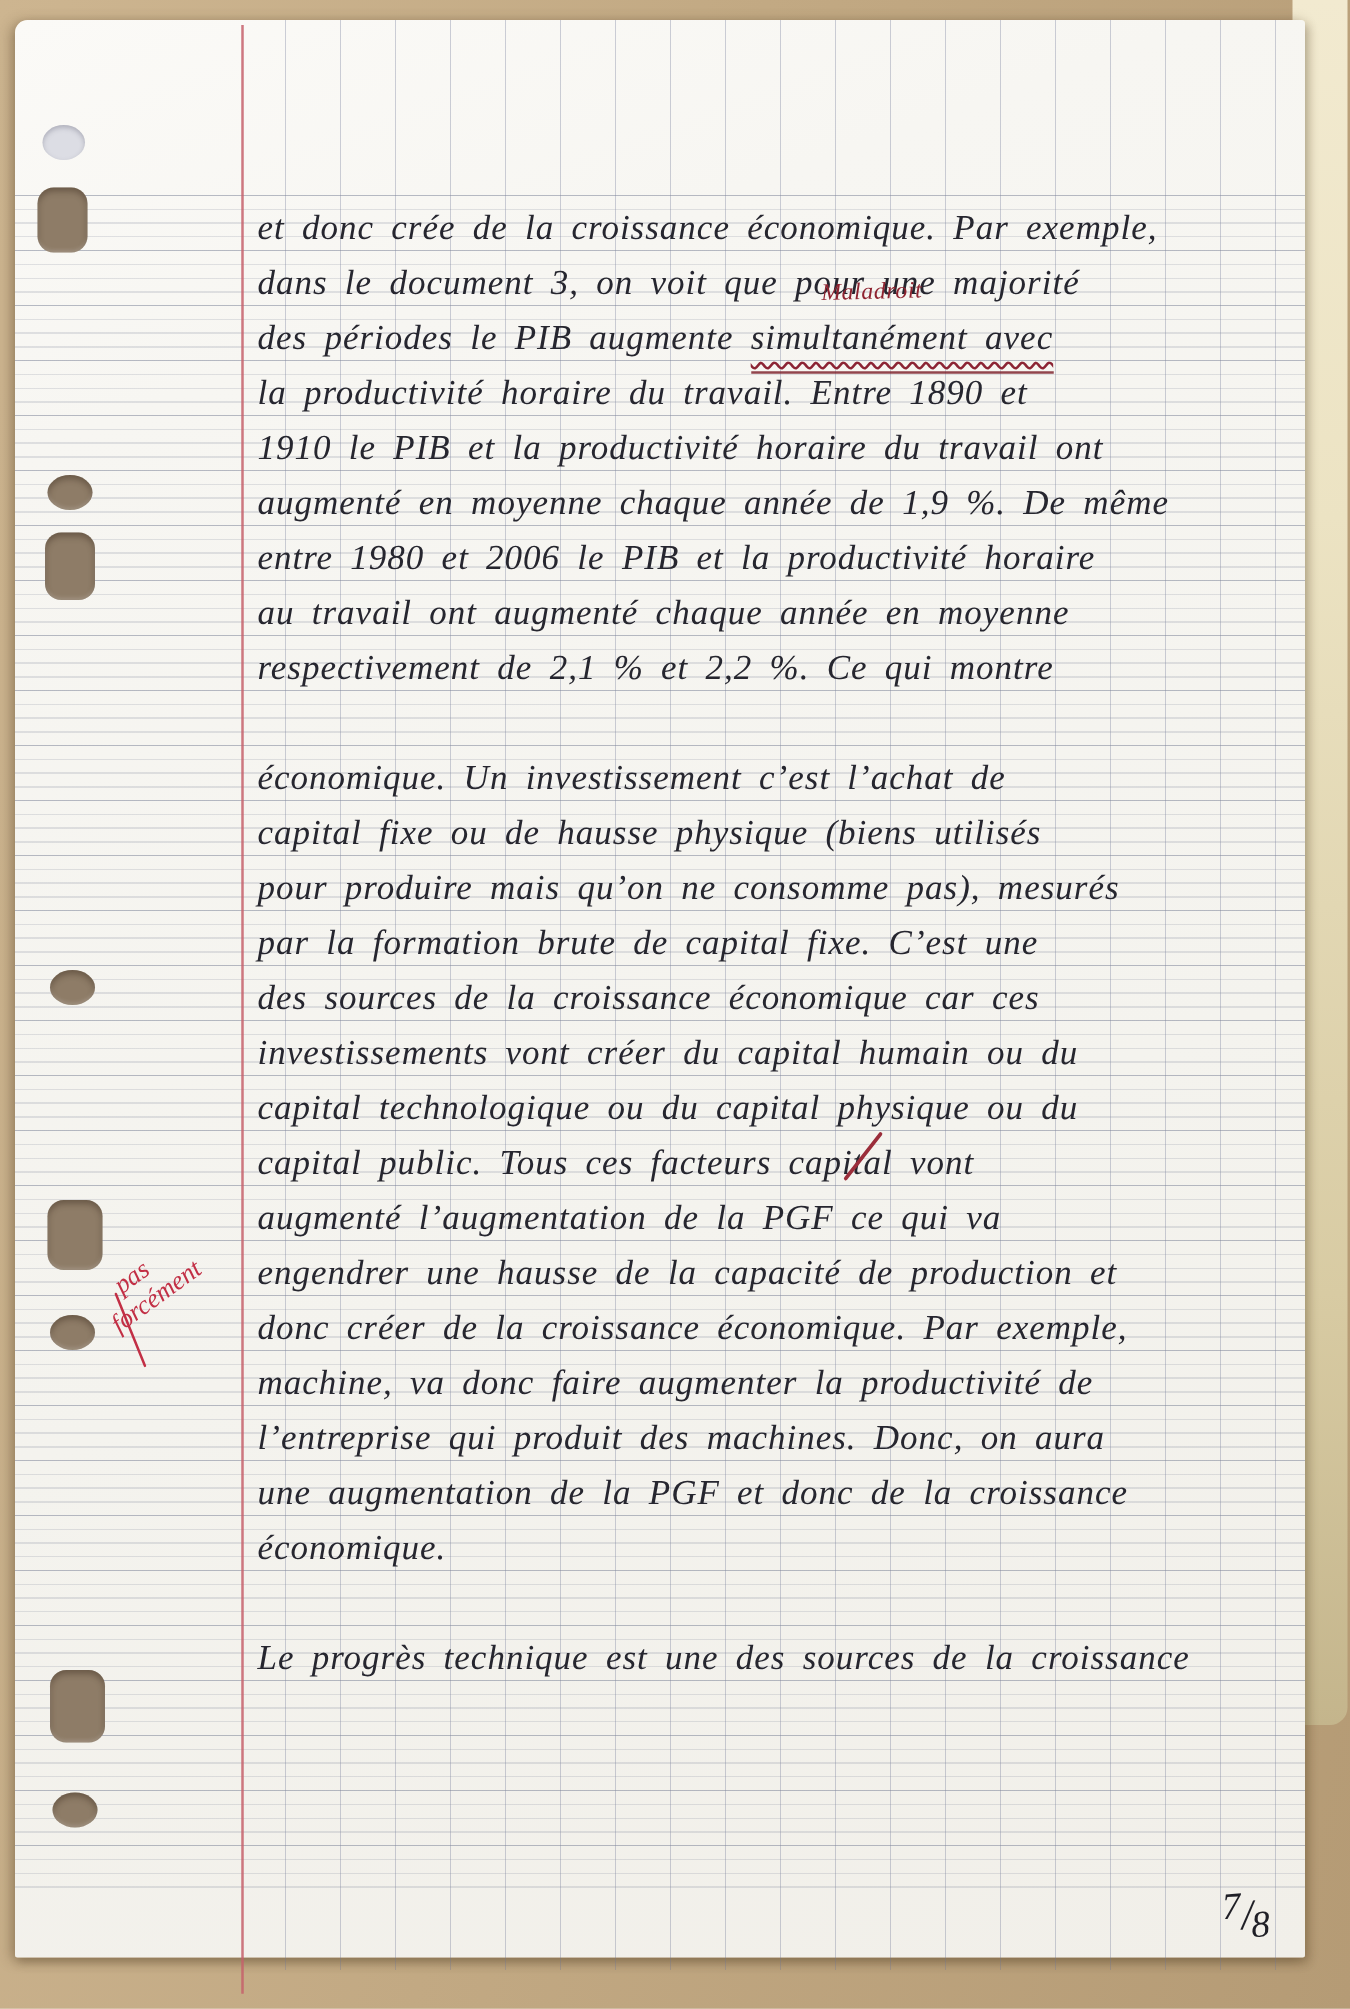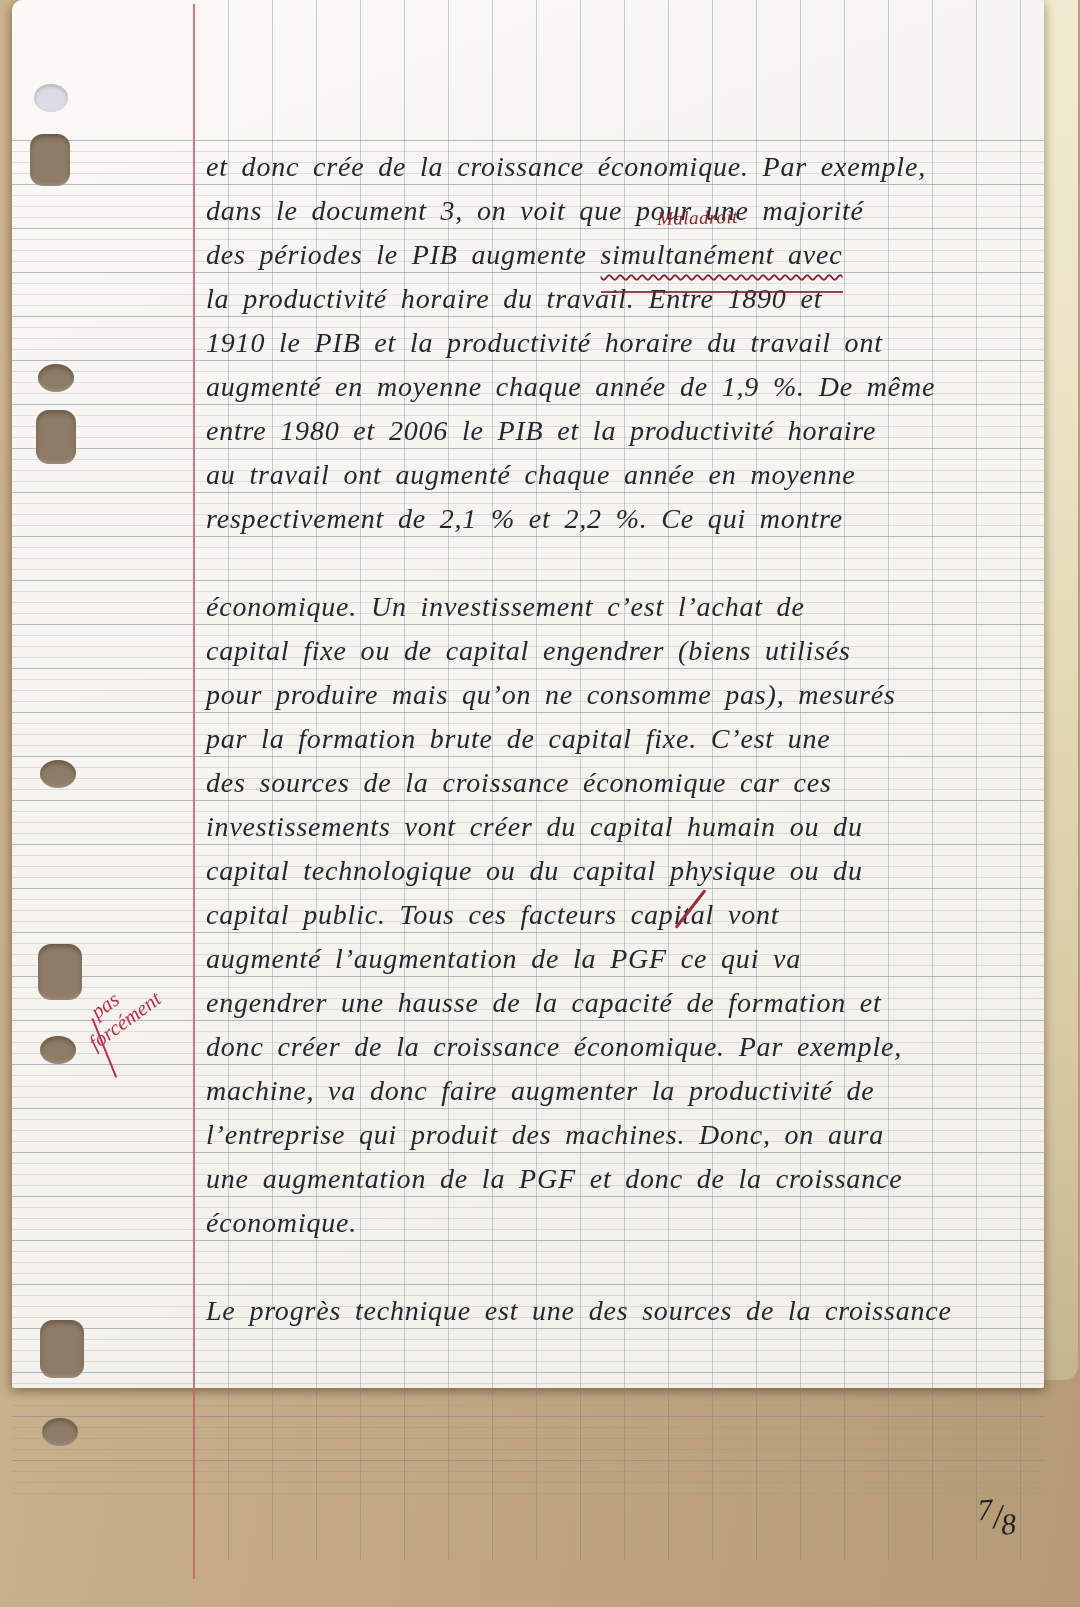--- a/index.html
+++ b/index.html
@@ -10,21 +10,21 @@
   }
   .scene{position:absolute;inset:0;}
   
   .under-sheet{
     position:absolute;left:1034px;top:0;width:44px;height:1380px;
     background:linear-gradient(180deg,#f2ead0 0%,#ece3c3 30%,#d8cba3 75%,#c4b58c 100%);
     border-radius:0 0 14px 2px;
   }
   
   .paper{
-    position:absolute;left:12px;top:0;width:1032px;height:1388px;
+    position:absolute;left:12px;top:16px;width:1032px;height:1550px;
     background:linear-gradient(160deg,#fbfaf7 0%,#f7f6f2 18%,#f4f3ee 60%,#f1efe9 100%);
     border-radius:10px 3px 2px 2px;
     box-shadow:-3px 2px 10px rgba(70,50,25,.35), 3px 4px 8px rgba(70,50,25,.25);
   }
   
   .ruling-h{
     position:absolute;left:0;right:0;top:140px;height:1360px;
     background:
       repeating-linear-gradient(180deg, rgba(125,132,152,.42) 0 1px, transparent 1px 44px),
       repeating-linear-gradient(180deg, rgba(130,136,155,.22) 0 1px, transparent 1px 11px);
@@ -58,21 +58,21 @@
     letter-spacing:.8px;word-spacing:6px;color:#26262f;
     -webkit-font-smoothing:antialiased;
   }
   .hw-line{height:44px;white-space:nowrap;}
   .spacer{height:44px;}
   .marked-wrap{position:relative;display:inline-block;}
   .sim-marked{
     border-bottom:2px solid rgba(128,38,48,.85);
     text-decoration:underline;text-decoration-style:wavy;
     text-decoration-color:#8c2434;text-decoration-thickness:2px;
-    text-underline-offset:10px;padding-bottom:21px;
+    text-underline-offset:10px;padding-bottom:11px;
   }
   .red-annot{
     position:absolute;left:56px;top:-25px;
     font-size:19px;line-height:19px;letter-spacing:.5px;word-spacing:2px;
     color:#8e2330;white-space:nowrap;transform:rotate(-1.5deg);
   }
   .struck{position:relative;display:inline-block;}
   .struck::after{
     content:"";position:absolute;right:22px;top:-8px;width:3px;height:48px;
     background:#9b2d3a;border-radius:2px;transform:rotate(38deg);
@@ -129,29 +129,29 @@
       <div class="hw-line">la productivité horaire du travail. Entre 1890 et</div>
       <div class="hw-line">1910 le PIB et la productivité horaire du travail ont</div>
       <div class="hw-line">augmenté en moyenne chaque année de 1,9 %. De même</div>
       <div class="hw-line">entre 1980 et 2006 le PIB et la productivité horaire</div>
       <div class="hw-line">au travail ont augmenté chaque année en moyenne</div>
       <div class="hw-line">respectivement de 2,1 % et 2,2 %. Ce qui montre</div>
 
       <div class="spacer"></div>
 
       <div class="hw-line">économique. Un investissement c’est l’achat de</div>
-      <div class="hw-line">capital fixe ou de capital engendrer (biens utilisés</div>
+      <div class="hw-line">capital fixe ou de hausse physique (biens utilisés</div>
       <div class="hw-line">pour produire mais qu’on ne consomme pas), mesurés</div>
       <div class="hw-line">par la formation brute de capital fixe. C’est une</div>
       <div class="hw-line">des sources de la croissance économique car ces</div>
       <div class="hw-line">investissements vont créer du capital humain ou du</div>
       <div class="hw-line">capital technologique ou du capital physique ou du</div>
       <div class="hw-line"><span>capital public. Tous ces facteurs </span><span class="struck">capital</span><span> vont</span></div>
       <div class="hw-line">augmenté l’augmentation de la PGF ce qui va</div>
-      <div class="hw-line">engendrer une hausse de la capacité de formation et</div>
+      <div class="hw-line">engendrer une hausse de la capacité de production et</div>
       <div class="hw-line">donc créer de la croissance économique. Par exemple,</div>
       <div class="hw-line">machine, va donc faire augmenter la productivité de</div>
       <div class="hw-line">l’entreprise qui produit des machines. Donc, on aura</div>
       <div class="hw-line">une augmentation de la PGF et donc de la croissance</div>
       <div class="hw-line">économique.</div>
 
       <div class="spacer"></div>
 
       <div class="hw-line">Le progrès technique est une des sources de la croissance</div>
     </div>

